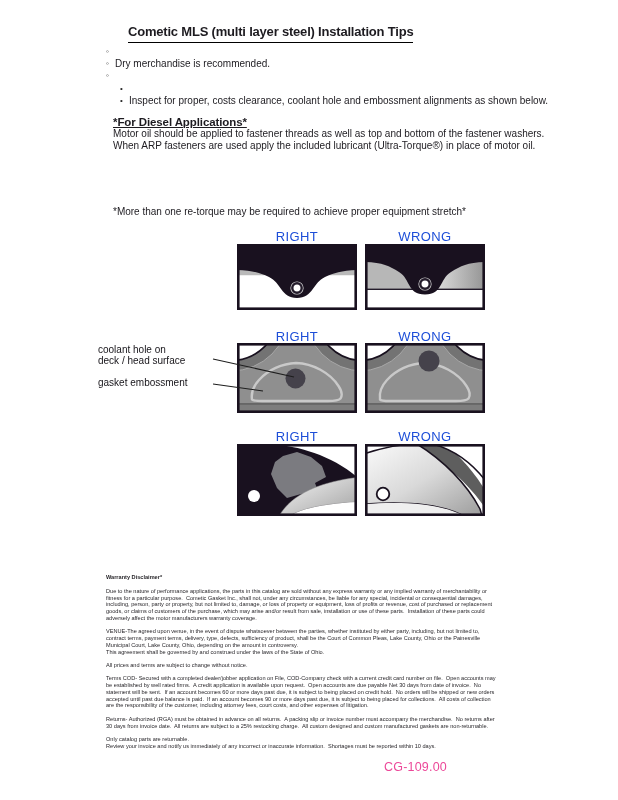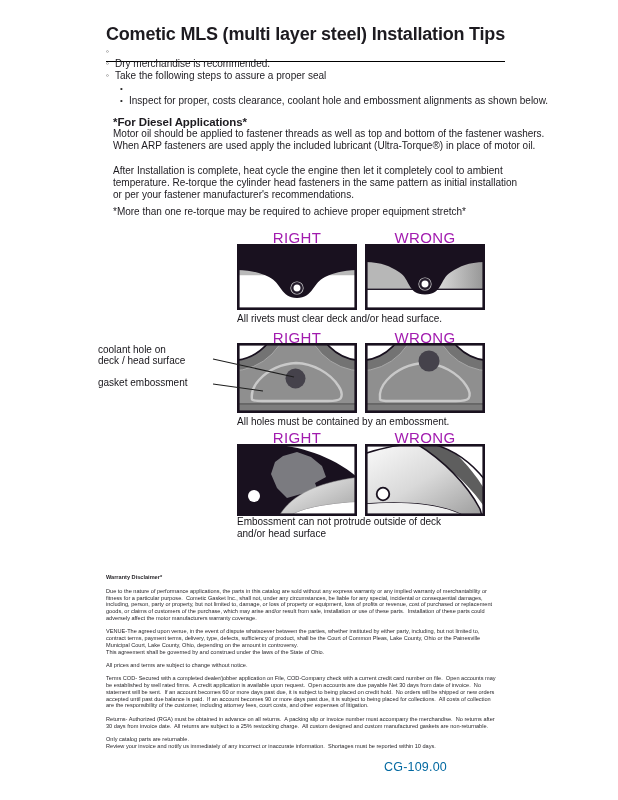--- a/index.html
+++ b/index.html
@@ -4,40 +4,40 @@
 <style>
   * { box-sizing: border-box; margin: 0; padding: 0; }
   html,body { background:#ffffff; }
   .page {
     position: relative; width: 618px; height: 800px; background:#fff;
     font-family: "Liberation Sans", "DejaVu Sans", sans-serif;
     color: var(--text, #1d1b20); overflow: hidden;
   }
   .abs { position: absolute; }
   .title {
-    left: 106px; top: 24px; font-size: 18px; font-weight: bold;
-    letter-spacing: -0.2px; border-bottom: 1.6px solid #000; padding-bottom: 16px;
+    left: 128px; top: 24px; font-size: 13px; font-weight: bold;
+    letter-spacing: -0.2px; border-bottom: 1.6px solid #000; padding-bottom: 3px;
   }
   .tips { left: 106px; top: 46px; font-size: 10px; line-height: 12.2px; }
   .tip-row { display: flex; }
   .tip-row.sub { margin-left: 14px; }
   .tip-marker { width: 9px; font-size: 8px; line-height: 12.2px; color:#2a2a2a; }
-  .h2 { left: 113px; top: 116px; font-size: 11.5px; font-weight: bold; letter-spacing:-0.1px; }
+  .h2 { left: 113px; top: 116px; font-size: 11.5px; font-weight: bold; letter-spacing:-0.1px;text-decoration:underline; }
   .body-p { left: 113px; font-size: 10px; line-height: 12.2px; white-space: pre-wrap; }
   #para1 { top: 128px; } #para2 { top: 165px; } #note { top: 206px; }
-  .dlabel { width: 120px; text-align: center; font-size: 15px; letter-spacing: 0.4px; color:#a21caf; }
+  .dlabel { width: 120px; text-align: center; font-size: 13px; letter-spacing: 0.4px; color:#1d4ed8; }
   .caption { font-size: 10px; line-height: 11.5px; white-space: pre-wrap; color:#17151a; }
   .ann { font-size: 10px; line-height: 10.6px; white-space: pre-wrap; width: 112px; color:#17151a; }
   .diagram-box { display:block; }
   .box-border { fill: none; stroke: var(--ink); stroke-width: 2.6px; }
   .f-ink { fill: var(--ink); }
   .legal { left: 106px; top: 574px; width: 416px; font-size: 5.6px; line-height: 6.8px; color:#29272b; }
   .legal .legal-heading { font-size: 5.6px; font-weight: bold; margin-bottom: 7px; }
   .legal p { white-space: pre-wrap; margin-bottom: 6.5px; }
-  .pagenum { left: 384px; top: 760px; font-size: 12.5px; letter-spacing: 0.2px; color:#0369a1; }
+  .pagenum { left: 384px; top: 760px; font-size: 12.5px; letter-spacing: 0.2px; color:#ec4899; }
   .leader-overlay { left:0; top:0; pointer-events:none; z-index: 5; }
 </style>
 </head>
 <body>
 
 <div class="page">
 
   <svg width="0" height="0" style="position:absolute" aria-hidden="true">
     <defs>
       <linearGradient id="silverA" x1="0" y1="0" x2="1" y2="1">
@@ -61,37 +61,33 @@
   <div class="abs tips">
     <div class="tip-row">
       <span class="tip-marker">◦</span>
     </div>
     <div class="tip-row">
       <span class="tip-marker">◦</span>
       <span>Dry merchandise is recommended.</span>
     </div>
     <div class="tip-row">
       <span class="tip-marker">◦</span>
-      <span>Take the following steps to assure a proper seal</span>
     </div>
     <div class="tip-row sub">
       <span class="tip-marker">•</span>
     </div>
     <div class="tip-row sub">
       <span class="tip-marker">•</span>
       <span>Inspect for proper, costs clearance, coolant hole and embossment alignments as shown below.</span>
     </div>
   </div>
 
   <div class="abs h2">*For Diesel Applications*</div>
   <p class="abs body-p" id="para1">Motor oil should be applied to fastener threads as well as top and bottom of the fastener washers.
 When ARP fasteners are used apply the included lubricant (Ultra-Torque®) in place of motor oil.</p>
-  <p class="abs body-p" id="para2">After Installation is complete, heat cycle the engine then let it completely cool to ambient
-temperature. Re-torque the cylinder head fasteners in the same pattern as initial installation
-or per your fastener manufacturer's recommendations.</p>
   <p class="abs body-p" id="note">*More than one re-torque may be required to achieve proper equipment stretch*</p>
 
   <div class="abs dlabel" style="left:237px;top:229px">RIGHT</div>
   <div class="abs dlabel" style="left:365px;top:229px">WRONG</div>
 
   <svg class="abs diagram-box" style="left:237px;top:244px" width="120" height="66" viewBox="0 0 120 66">
     <rect width="120" height="66" fill="#ffffff"></rect>
     <rect x="0" y="26" width="42" height="5.5" fill="#b9b9b9"></rect>
     <rect x="78" y="26" width="42" height="5.5" fill="#b9b9b9"></rect>
     <rect x="0" y="31.5" width="120" height="34.5" fill="#ffffff"></rect>
@@ -110,21 +106,20 @@
     <rect x="0" y="44.6" width="120" height="1.4" fill="#241c2b"></rect>
     <rect x="0" y="46" width="120" height="20" fill="#ffffff"></rect>
     <path class="f-ink" d="M0,0 H120 V18 C102,18.5 96,22 86,28 C74,35.5 78,50.5 60,50.5 C42,50.5 46,35.5 34,28 C24,22 18,18.5 0,18 Z"></path>
     <g>
       <circle cx="60" cy="40" r="6.6" fill="#cfcfcf"></circle>
       <circle cx="60" cy="40" r="4.7" fill="#ffffff" stroke="#241c2b" stroke-width="2.4"></circle>
     </g>
     <rect class="box-border" x="1.3" y="1.3" width="117.4" height="63.4"></rect>
   </svg>
 
-  <div class="abs caption" style="left:237px;top:313px">All rivets must clear deck and/or head surface.</div>
 
   <div class="abs dlabel" style="left:237px;top:329px">RIGHT</div>
   <div class="abs dlabel" style="left:365px;top:329px">WRONG</div>
 
   <div class="abs ann" style="left:98px;top:345px">coolant hole on
 deck / head surface</div>
   <div class="abs ann" style="left:98px;top:378px">gasket embossment</div>
 
   <svg class="abs diagram-box" style="left:237px;top:343px" width="120" height="70" viewBox="0 0 120 70">
     <rect width="120" height="70" fill="var(--gasket_gray)"></rect>
@@ -145,21 +140,20 @@
     <circle cx="-6" cy="-30" r="47.5" fill="#ffffff" stroke="#19111f" stroke-width="1.7"></circle>
     <circle cx="126" cy="-30" r="58" fill="var(--bore_gray)" stroke="#a8a8a8" stroke-width="1"></circle>
     <circle cx="126" cy="-30" r="47.5" fill="#ffffff" stroke="#19111f" stroke-width="1.7"></circle>
     <rect x="0" y="61" width="120" height="9" fill="#7d7d7d"></rect>
     <rect x="0" y="60.4" width="120" height="1" fill="#4c4c4c"></rect>
     <path d="M15,56.5 C14,50 16,43.5 22,37 C31,27 45,20.5 59,20 C76,20.5 93,30 101.5,43 C104.5,47.5 105.5,52.5 103.5,55.5 C101.5,57.8 97,58 91,58 L25,58 C19,58 15.8,57.7 15,56.5 Z" fill="none" stroke="var(--emboss_line)" stroke-width="2.4"></path>
     <circle cx="64" cy="18" r="10.5" fill="var(--hole_gray)"></circle>
     <rect class="box-border" x="1.3" y="1.3" width="117.4" height="67.4"></rect>
   </svg>
 
-  <div class="abs caption" style="left:237px;top:416px">All holes must be contained by an embossment.</div>
 
   <div class="abs dlabel" style="left:237px;top:429px">RIGHT</div>
   <div class="abs dlabel" style="left:365px;top:429px">WRONG</div>
 
   <svg class="abs diagram-box" style="left:237px;top:444px" width="120" height="72" viewBox="0 0 120 72">
     <rect width="120" height="72" class="f-ink"></rect>
     <path d="M34,0 H120 V33 C94,11 61,2 34,0 Z" fill="#ffffff"></path>
     <polygon points="46,12 60,8 74,13 85,22 89,33 78,39 81,47 64,50 50,54 40,44 34,30 38,18" fill="#7b7b80"></polygon>
     <path d="M42,72 C55,50 83,38 120,33.5 L120,58 C92,59 63,64.5 53,72 Z" fill="url(#silverA)" stroke="#909090" stroke-width="0.5"></path>
     <path d="M53,72 C63,64.5 92,59 120,58 L120,72 Z" fill="#ffffff"></path>
@@ -170,22 +164,20 @@
   <svg class="abs diagram-box" style="left:365px;top:444px" width="120" height="72" viewBox="0 0 120 72">
     <rect width="120" height="72" fill="#ffffff"></rect>
     <path d="M46,0 L80,0 C100,16 114,36 120,46 L120,64 C106,42 76,14 46,0 Z" fill="#5e5e5e"></path>
     <path d="M68,0 H120 V36 C105,17 88,5.5 68,0 Z" fill="#ffffff" stroke="#19111f" stroke-width="1.5"></path>
     <path d="M0,9.5 C20,3 38,0 52,0 C78,16 102,40 115,65 L117,72 L99,72 C74,58.5 34,57.5 0,60 Z" fill="url(#silverB)" stroke="#19111f" stroke-width="1.5"></path>
     <path d="M0,60 C34,57.5 74,58.5 99,72 L0,72 Z" fill="#efefef"></path>
     <circle cx="18" cy="50" r="6.3" fill="#ffffff" stroke="#19111f" stroke-width="1.8"></circle>
     <rect class="box-border" x="1.3" y="1.3" width="117.4" height="69.4"></rect>
   </svg>
 
-  <div class="abs caption" style="left:237px;top:516px">Embossment can not protrude outside of deck
-and/or head surface</div>
 
   <svg class="abs leader-overlay" width="618" height="800" viewBox="0 0 618 800">
     <line x1="213" y1="359" x2="294" y2="377" stroke="#1d1d1d" stroke-width="1.1"></line>
     <line x1="213" y1="384" x2="263" y2="391" stroke="#1d1d1d" stroke-width="1.1"></line>
   </svg>
 
   <div class="abs legal">
     <div class="legal-heading">Warranty Disclaimer*</div>
     <div>
         <p>Due to the nature of performance applications, the parts in this catalog are sold without any express warranty or any implied warranty of merchantability or

